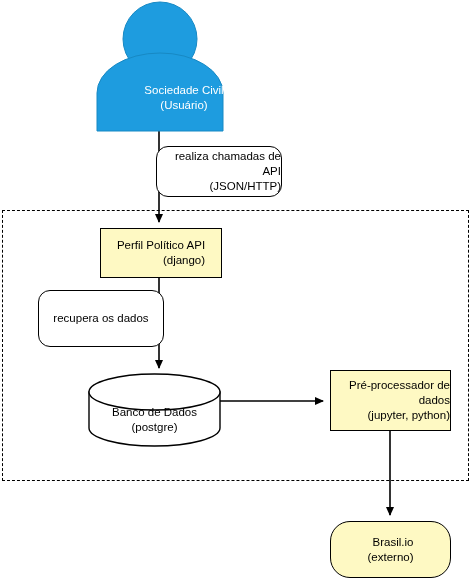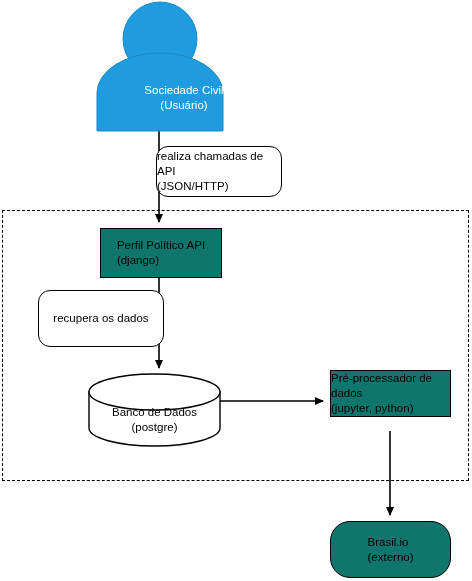--- a/index.html
+++ b/index.html
@@ -19,21 +19,21 @@
     left: 0; top: 0;
     width: 472px;
     height: 581px;
   }
   .node {
     position: absolute;
     box-sizing: border-box;
     display: flex;
     align-items: center;
     justify-content: center;
-    text-align: left;
+    text-align: right;
     font-size: 11.5px;
     line-height: 15px;
     color: #000000;
     white-space: pre-line;
   }
   
   #system-boundary {
     position: absolute;
     left: 2px;
     top: 210px;
@@ -56,33 +56,33 @@
     align-items: center;
     justify-content: center;
     text-align: center;
     white-space: pre-line;
     font-family: "Liberation Sans", sans-serif;
     padding-left: 24px;
   }
   
   .rect-node {
     border: 1.3px solid #000000;
-    background: #0f766e;
+    background: #fef9c3;
   }
   
   .round-node {
     border: 1.3px solid #000000;
     background: #ffffff;
     border-radius: 12px;
   }
   #node-api {
     left: 100px; top: 228px; width: 122px; height: 50px;
   }
   #node-preproc {
-    left: 330px; top: 370px; width: 121px; height: 47px;
+    left: 330px; top: 370px; width: 121px; height: 61px;
   }
   #node-brasilio {
     left: 330px; top: 521px; width: 121px; height: 57px; border-radius: 20px;
   }
   #note-api-call {
     left: 156px; top: 146px; width: 126px; height: 51px;
   }
   #note-retrieve {
     left: 38px; top: 290px; width: 126px; height: 57px;
   }

